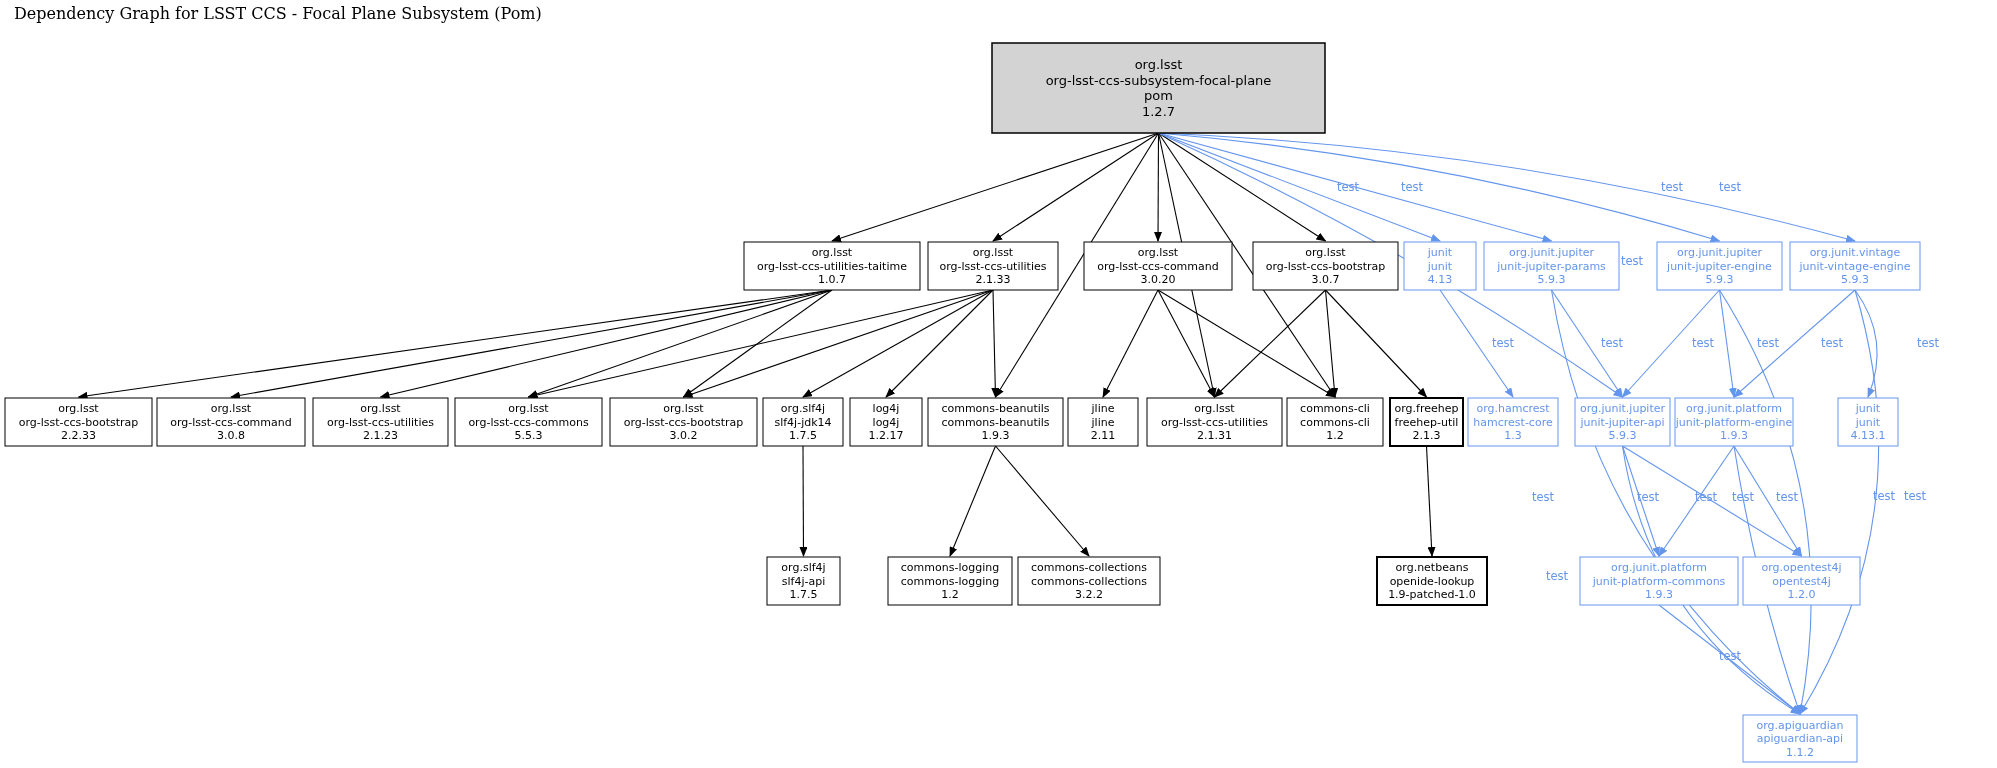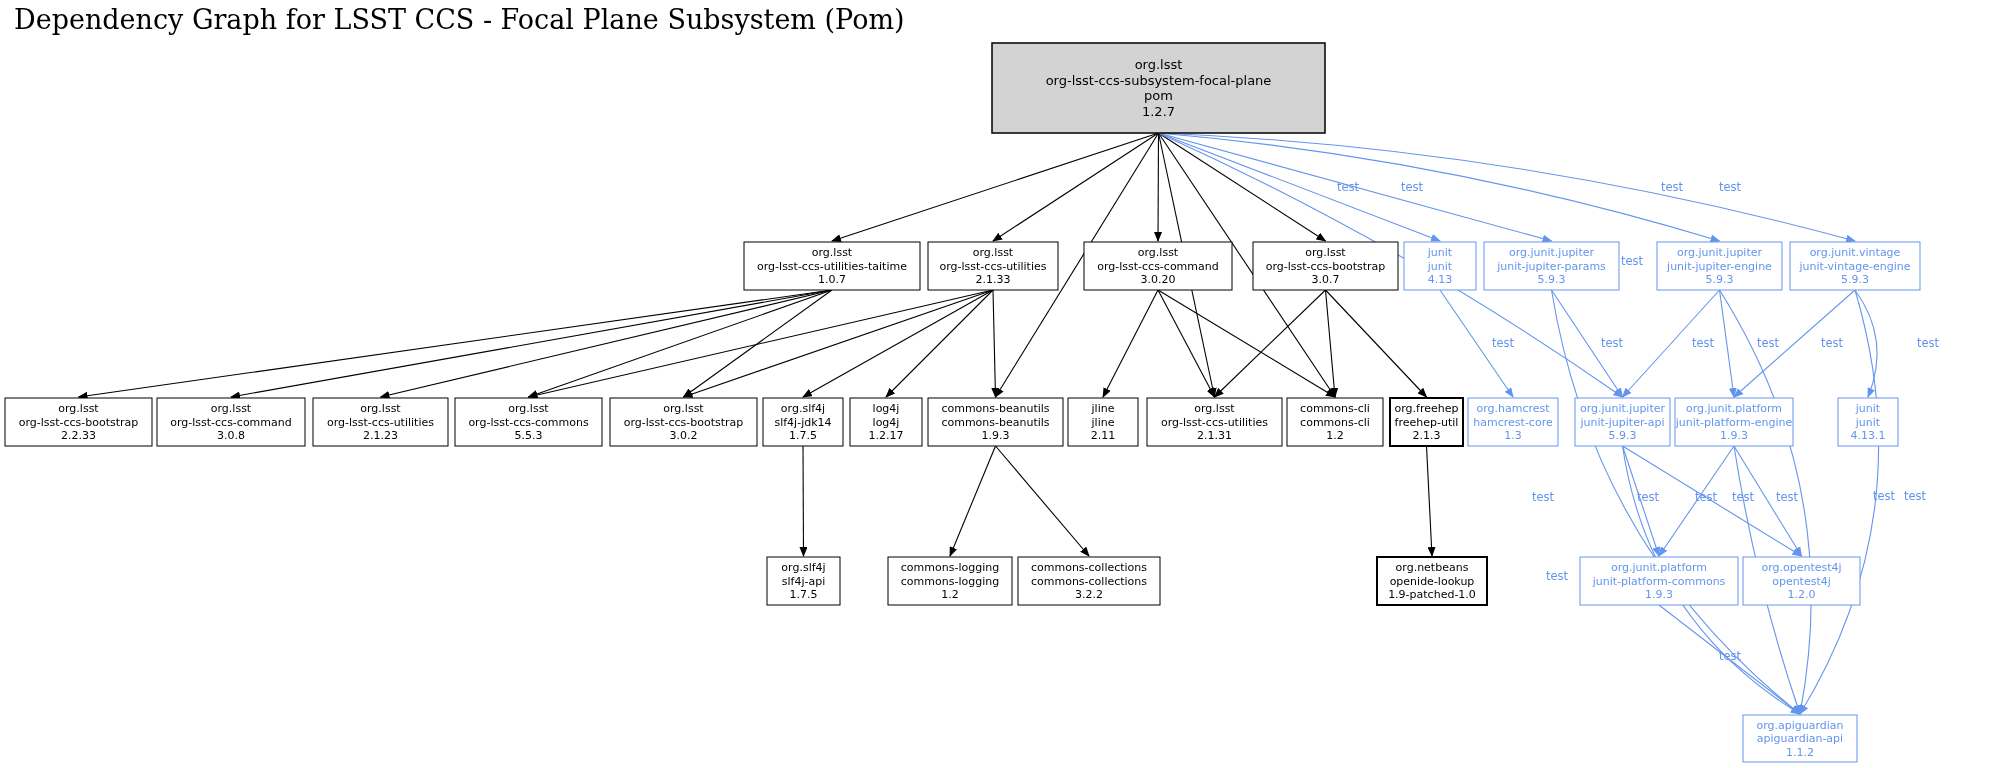--- a/index.html
+++ b/index.html
@@ -1,18 +1,18 @@
 <!DOCTYPE html>
 <html><head>
 <meta charset="utf-8">
 <style>
   html,body{margin:0;padding:0;background:#ffffff;}
   body{width:1997px;height:768px;position:relative;font-family:"DejaVu Sans",sans-serif;overflow:hidden;}
   #title{position:absolute;left:14px;top:4px;font-family:"DejaVu Serif","Liberation Serif",serif;
-         font-size:27px;color:#000;white-space:nowrap;}
+         font-size:16px;color:#000;white-space:nowrap;}
   #graph{position:absolute;left:0;top:0;}
   svg text{font-family:"DejaVu Sans",sans-serif;}
 </style>
 </head>
 <body>
 
 <svg id="graph" width="1997" height="768" viewBox="0 0 1997 768" xmlns="http://www.w3.org/2000/svg">
   <defs>
     <marker id="arrow-k" markerWidth="10" markerHeight="8" refX="9" refY="4" orient="auto" markerUnits="userSpaceOnUse">
       <path d="M0,0 L10,4 L0,8 z" fill="#000000"></path>

